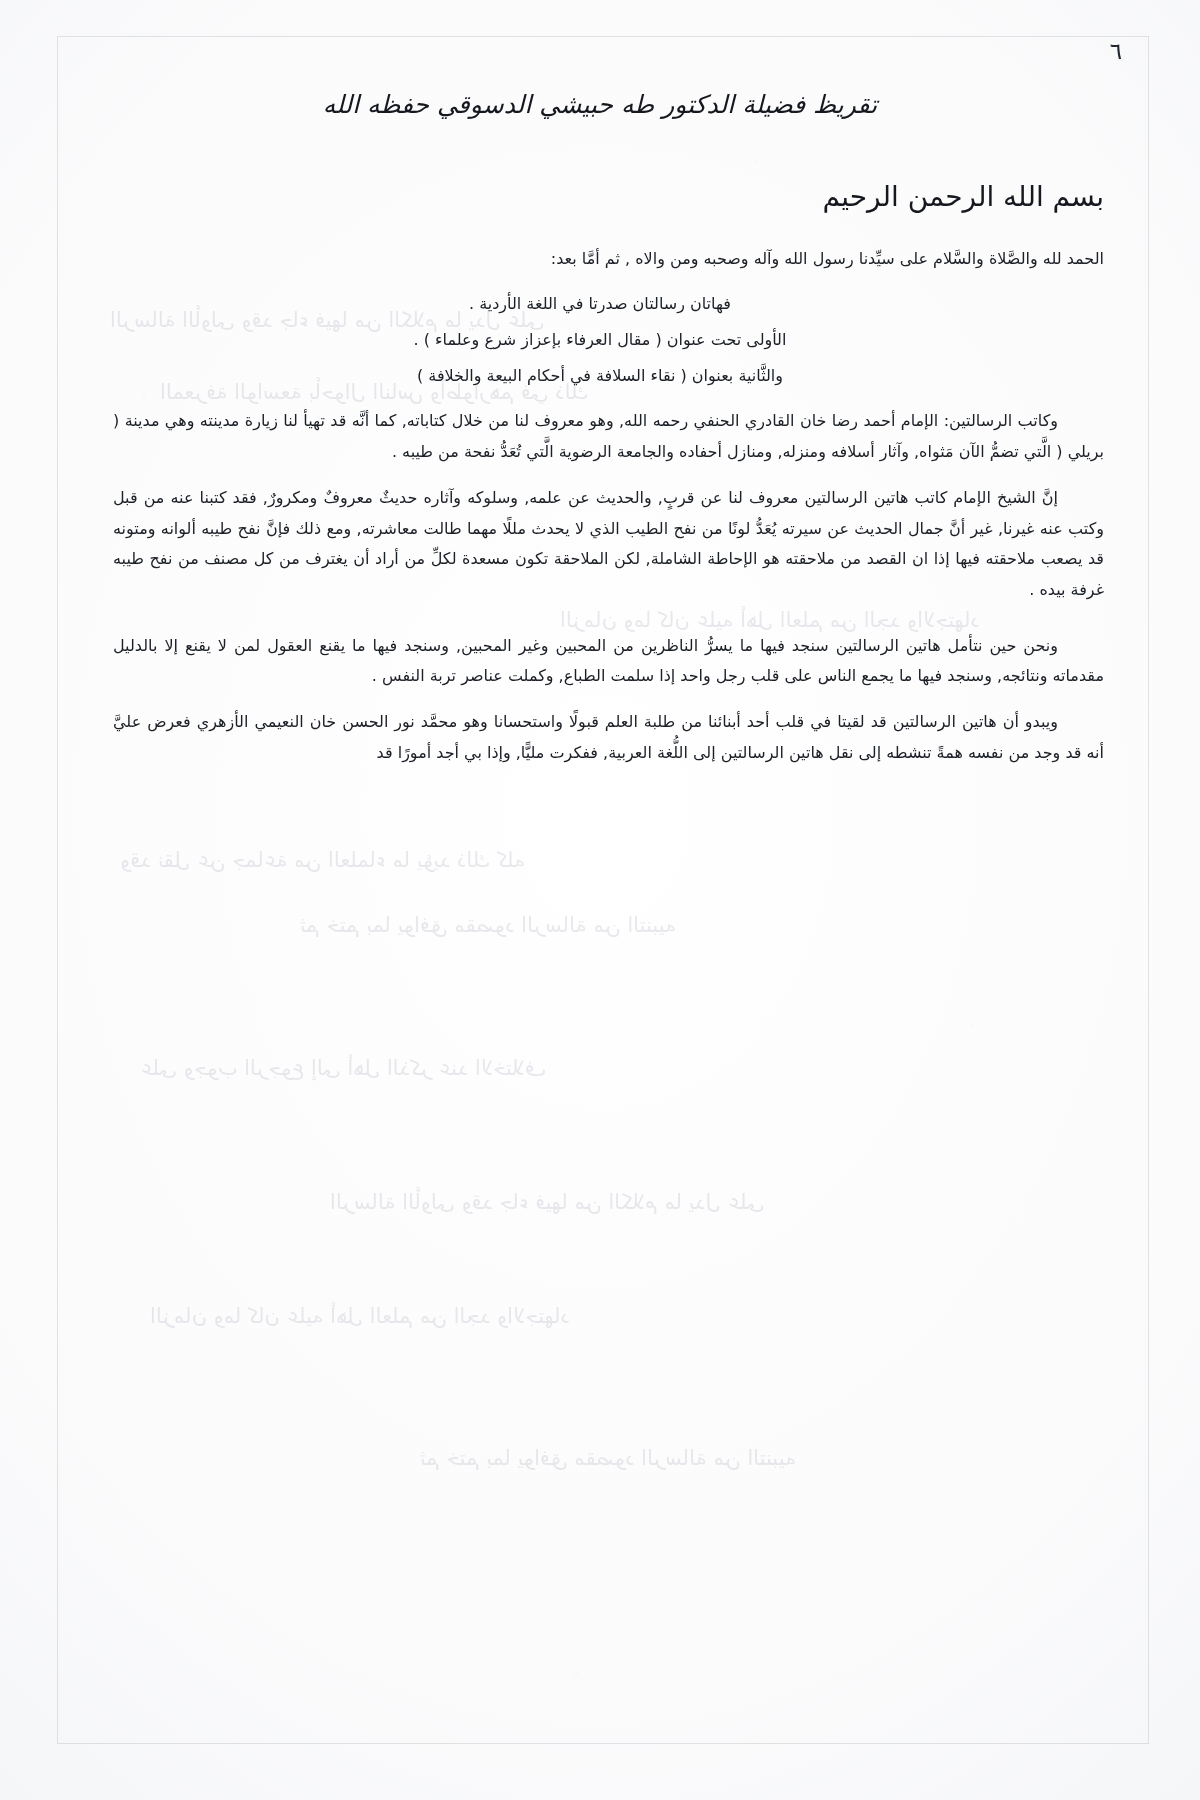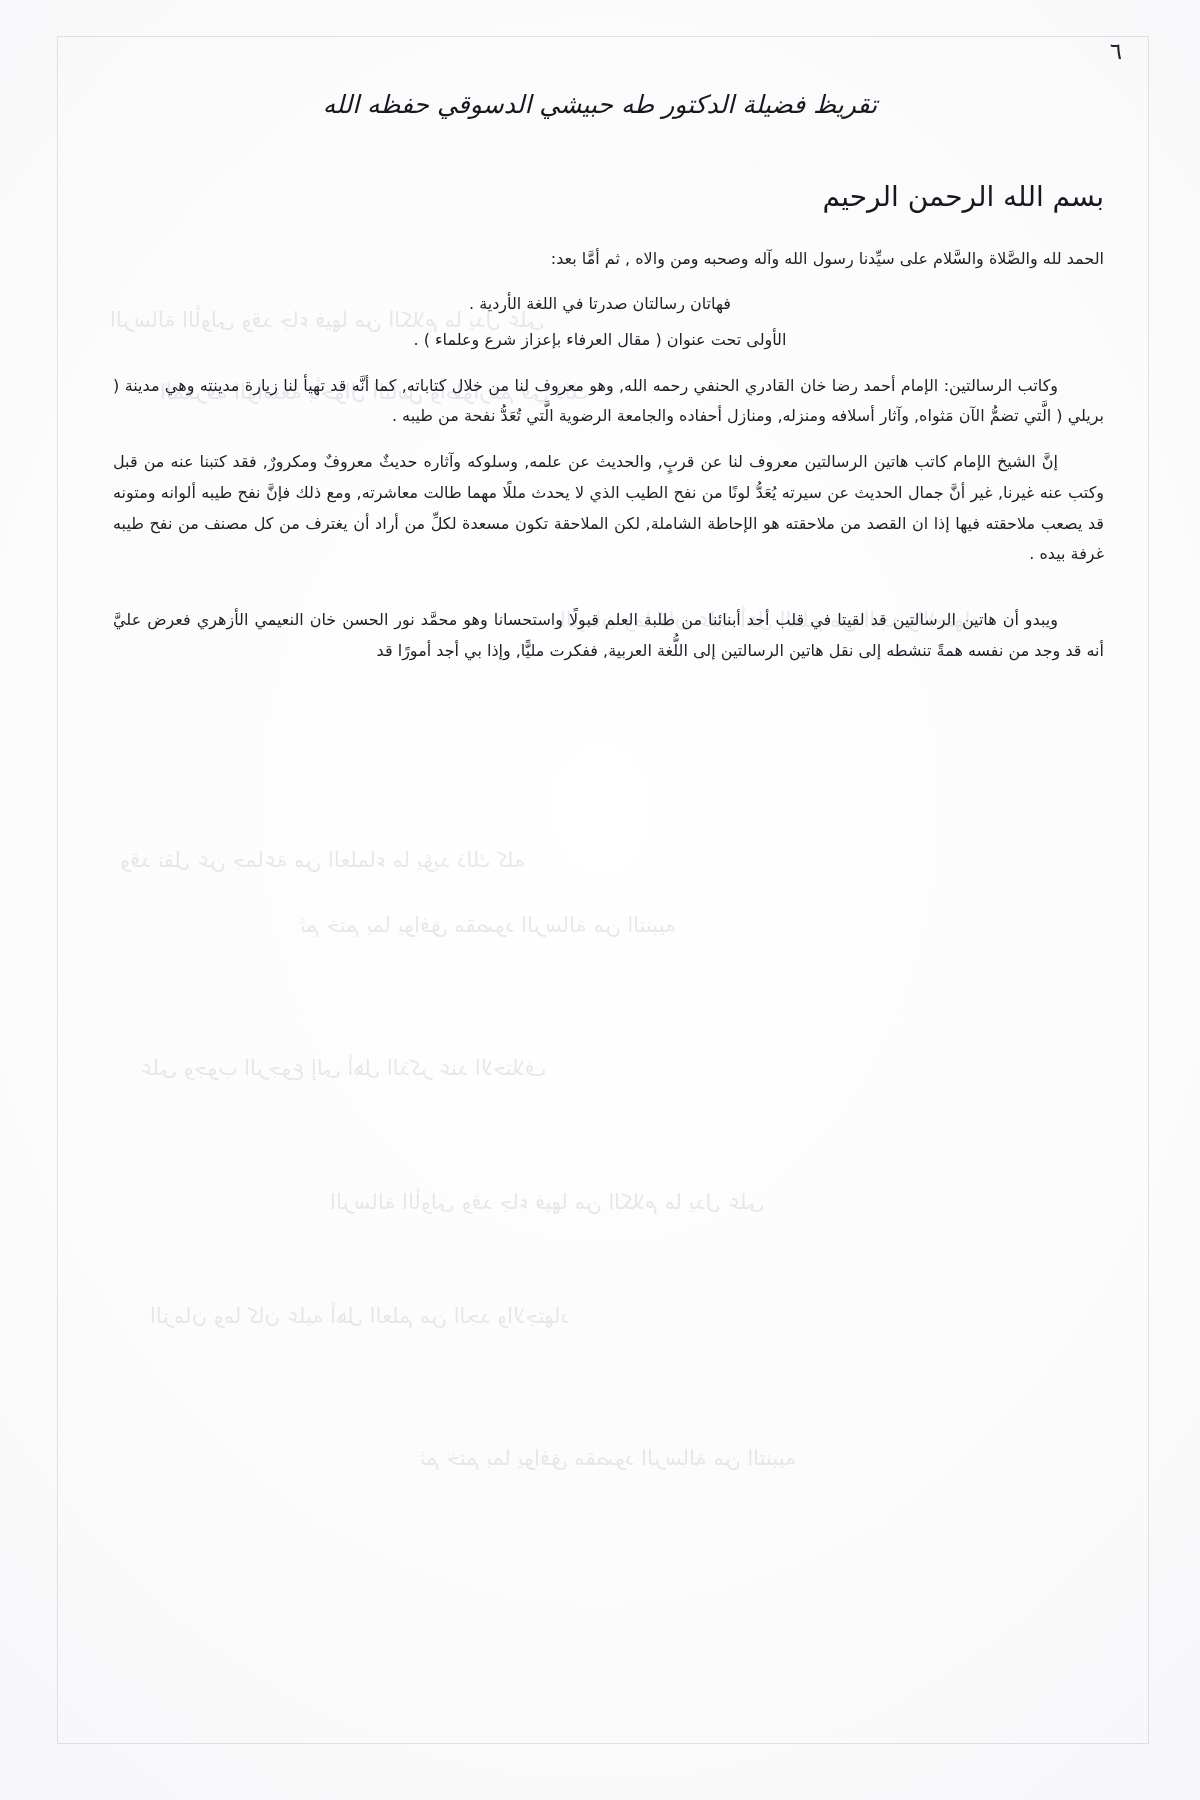--- a/index.html
+++ b/index.html
@@ -169,33 +169,35 @@
     <div class="basmala">بسم الله الرحمن الرحيم</div>
 
     <p class="para block fade-1">الحمد لله والصَّلاة والسَّلام على سيِّدنا رسول الله وآله وصحبه ومن والاه , ثم أمَّا بعد:</p>
 
     <div class="gap-sm"></div>
 
     <p class="para centered fade-2">فهاتان رسالتان صدرتا في اللغة الأردية .</p>
 
     <p class="para centered fade-3">الأولى تحت عنوان ( مقال العرفاء بإعزاز شرع وعلماء ) .</p>
 
+    <p class="para centered">والثَّانية بعنوان ( نقاء السلافة في أحكام البيعة والخلافة )</p>
 
     <div class="gap-sm"></div>
 
     <p class="para block indent">وكاتب الرسالتين: الإمام أحمد رضا خان القادري الحنفي رحمه الله, وهو معروف لنا من خلال كتاباته, كما أنَّه قد تهيأ لنا زيارة مدينته وهي مدينة ( بريلي ( الَّتي تضمُّ الآن مَثواه, وآثار أسلافه ومنزله, ومنازل أحفاده والجامعة الرضوية الَّتي تُعَدُّ نفحة من طيبه .</p>
 
     <div class="gap-sm"></div>
 
     <p class="para block indent">إنَّ الشيخ الإمام كاتب هاتين الرسالتين معروف لنا عن قربٍ, والحديث عن علمه, وسلوكه وآثاره حديثٌ معروفٌ ومكرورٌ, فقد كتبنا عنه من قبل وكتب عنه غيرنا, غير أنَّ جمال الحديث عن سيرته يُعَدُّ لونًا من نفح الطيب الذي لا يحدث مللًا مهما طالت معاشرته, ومع ذلك فإنَّ نفح طيبه ألوانه ومتونه قد يصعب ملاحقته فيها إذا  ان القصد من ملاحقته هو الإحاطة الشاملة, لكن الملاحقة تكون مسعدة لكلِّ من أراد أن يغترف من كل مصنف من نفح طيبه غرفة بيده .</p>
 
     <div class="gap-sm"></div>
 
 
     <div class="gap-sm"></div>
 
+    <p class="para block indent">ونحن حين نتأمل هاتين الرسالتين سنجد فيها ما يسرُّ الناظرين من المحبين وغير المحبين, وسنجد فيها ما يقنع العقول لمن لا يقنع إلا بالدليل مقدماته ونتائجه, وسنجد فيها ما يجمع الناس على قلب رجل واحد إذا سلمت الطباع, وكملت عناصر تربة النفس .</p>
 
     <div class="gap-sm"></div>
 
     <p class="para block indent">ويبدو أن هاتين الرسالتين قد لقيتا في قلب أحد أبنائنا من طلبة العلم قبولًا واستحسانا وهو محمَّد نور الحسن خان النعيمي الأزهري فعرض عليَّ أنه قد وجد من نفسه همةً تنشطه إلى نقل هاتين الرسالتين إلى اللُّغة العربية, ففكرت مليًّا, وإذا بي أجد أمورًا قد</p>
 
   </div>
 </div>
 
 </body></html>

